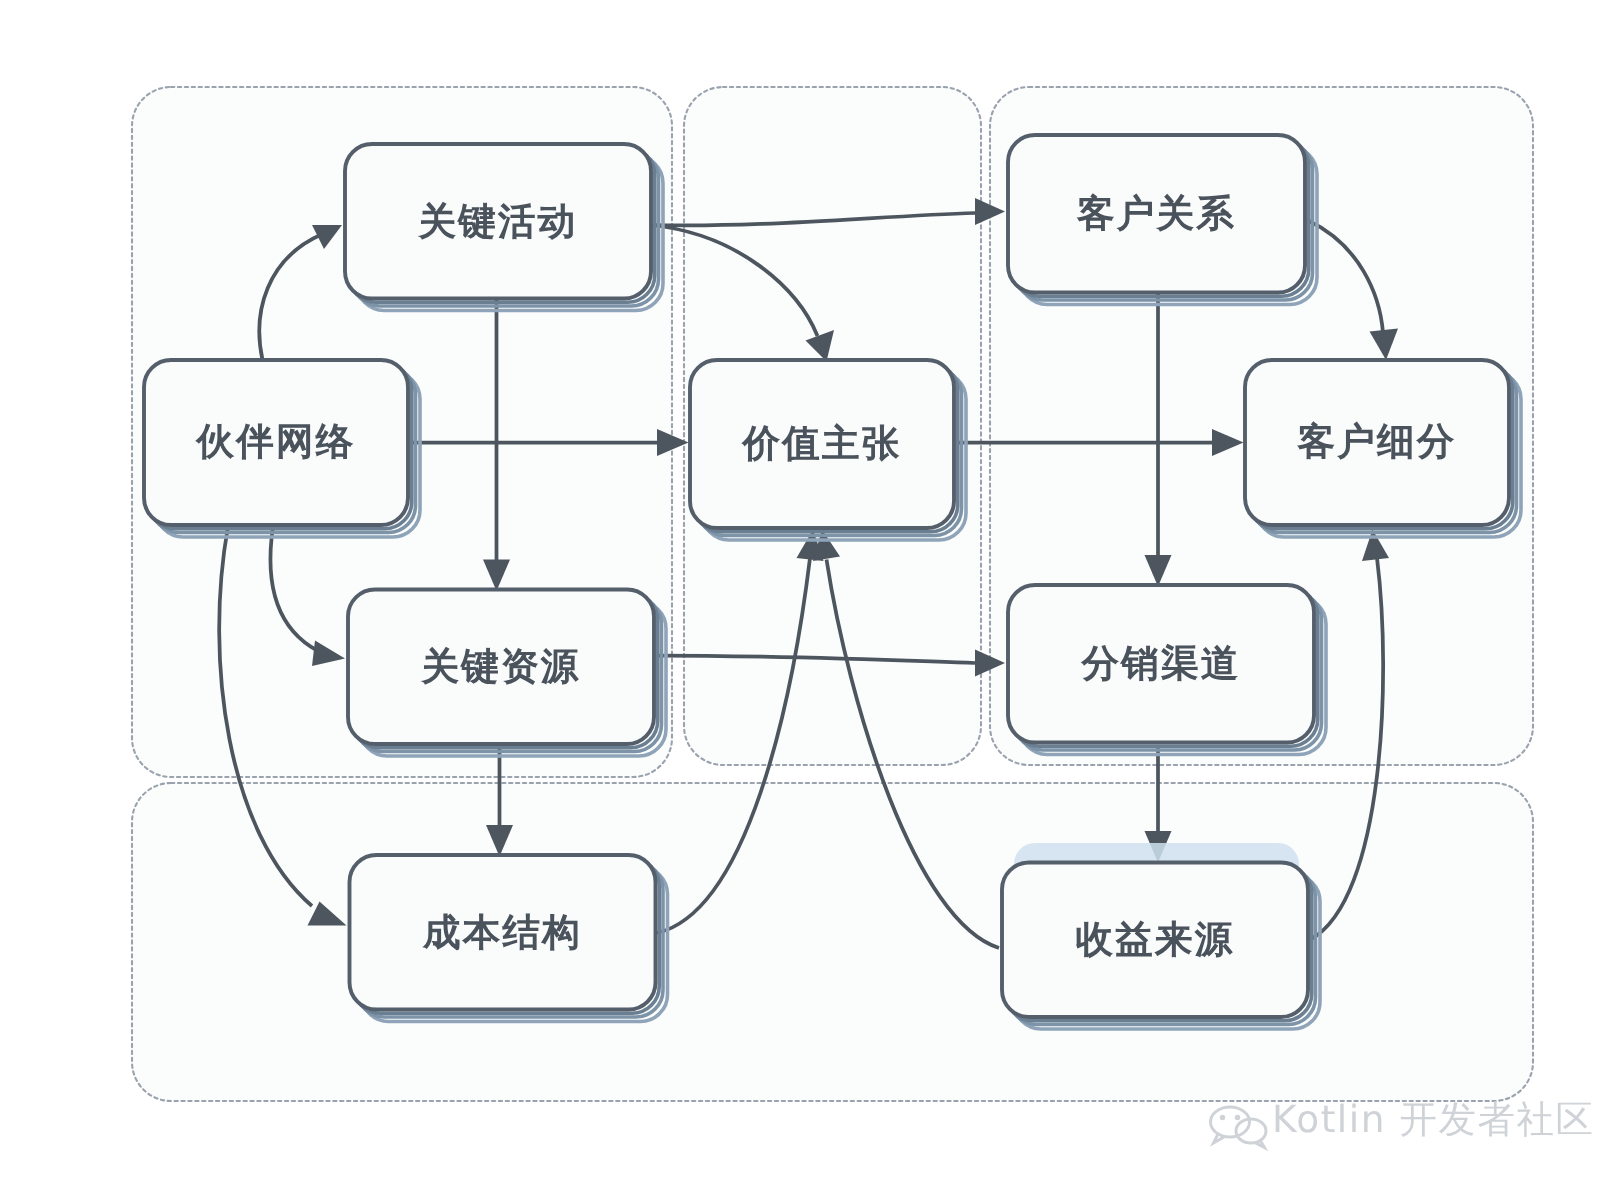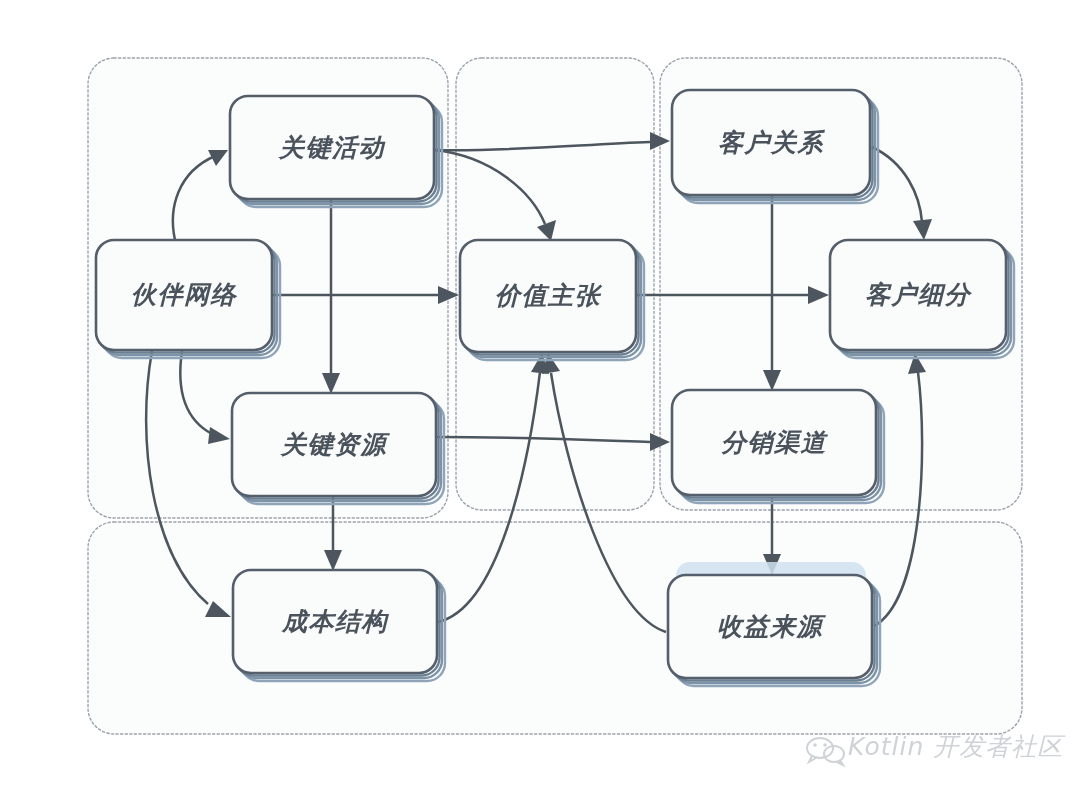--- a/index.html
+++ b/index.html
@@ -13,21 +13,20 @@
     font-family: "DejaVu Sans", "Liberation Sans", sans-serif;
     overflow: hidden;
     position: relative;
   }
   #canvas-root {
     position: absolute;
     left: 0;
     top: 0;
     width: 1080px;
     height: 787px;
-    font-style: italic;
   }
   svg#diagram {
     position: absolute;
     left: 0;
     top: 0;
     width: 1080px;
     height: 787px;
     display: block;
   }
   .panel-rect {

